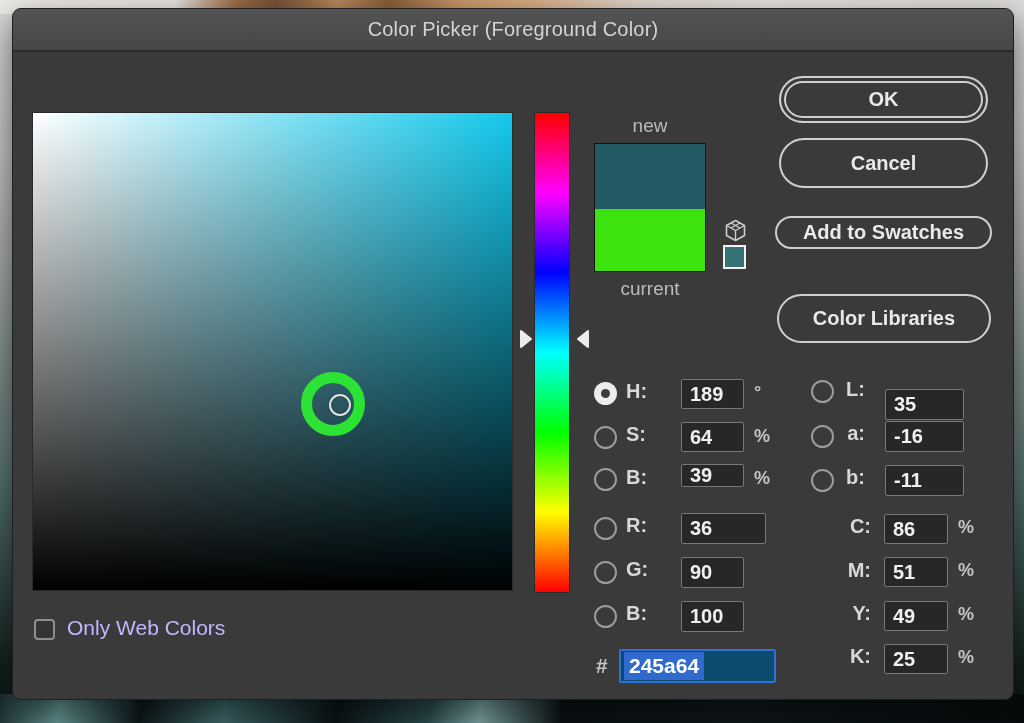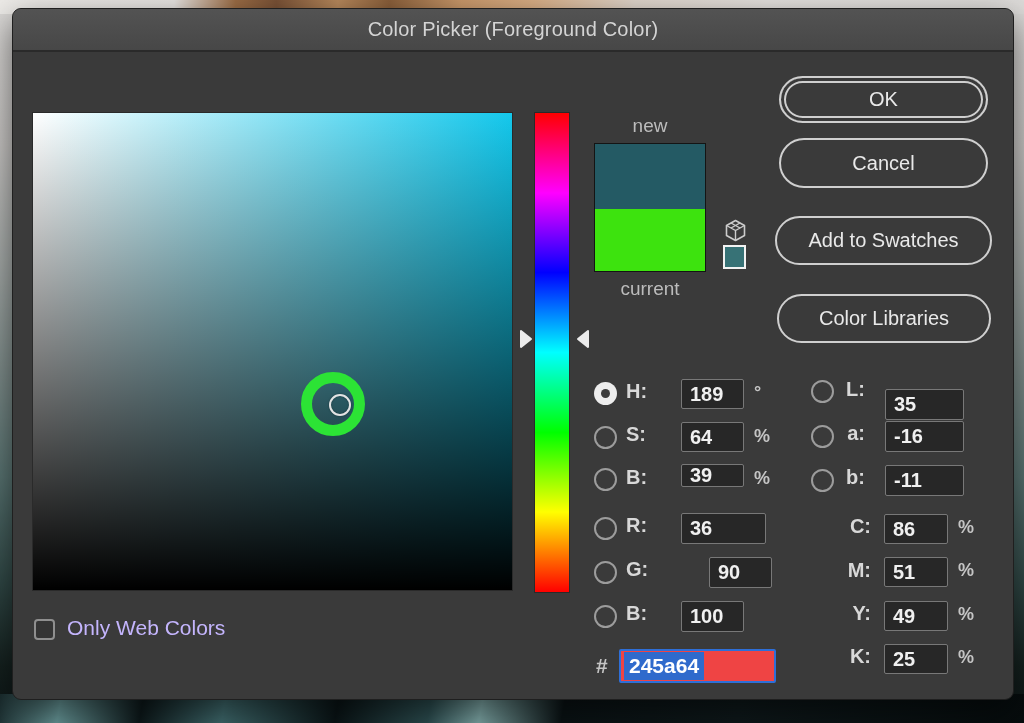--- a/index.html
+++ b/index.html
@@ -41,41 +41,41 @@
 
   
   .preview-label { position:absolute; width:112px; text-align:center; color:#bcbcbc; font-size:19px; }
   .swatch-stack { position:absolute; left:581px; top:134px; width:112px; height:129px; border:1px solid #141414; }
   .swatch { width:100%; }
   .cube-icon { position:absolute; left:712px; top:210px; }
   .web-swatch { position:absolute; left:710px; top:236px; width:23px; height:24px; border:2px solid #f2f2f2; }
 
   
   .btn { position:absolute; background:transparent; border:2px solid #cfcfcf; border-radius:25px;
-    color:#e9e9e9; font-family:"Liberation Sans", sans-serif; font-size:20px; font-weight:400;
+    color:#e9e9e9; font-family:"Liberation Sans", sans-serif; font-size:20px; font-weight:700;
     display:flex; align-items:center; justify-content:center; cursor:pointer; }
   .btn-ok { left:766px; top:67px; width:209px; height:47px;
     box-shadow:inset 0 0 0 3px #3a3a3a, inset 0 0 0 5px #cfcfcf; }
   .btn-cancel { left:766px; top:129px; width:209px; height:50px; }
-  .btn-swatches { left:762px; top:207px; width:217px; height:49px; }
+  .btn-swatches { left:762px; top:207px; width:217px; height:33px; }
   .btn-libraries { left:764px; top:285px; width:214px; height:49px; }
 
   
   .radio { position:absolute; width:23px; height:23px; border-radius:50%; border:2px solid #9c9c9c; background:transparent; }
   .radio.selected { border:none; background:#ededed; display:flex; align-items:center; justify-content:center; }
   .radio.selected .dot { width:9px; height:9px; border-radius:50%; background:#3c3c3c; }
   .flabel { position:absolute; color:#d8d8d8; font-size:20px; font-weight:600; }
   .finput { position:absolute; background:#272727; border:1px solid #787878; border-radius:2px;
     color:#f0f0f0; font-size:20px; font-weight:600; display:flex; align-items:center; padding-left:8px; }
   .funit { position:absolute; color:#c4c4c4; font-size:18px; font-weight:600; }
 
   
   .hex-prefix { position:absolute; left:583px; top:645px; color:#c4c4c4; font-size:21px; font-weight:600; }
   .hex-field { position:absolute; left:606px; top:640px; width:157px; height:34px;
-    background:#ef4444; border:2px solid #2e6fd8; border-radius:2px;
+    background:#0c4a6e; border:2px solid #2e6fd8; border-radius:2px;
     display:flex; align-items:center; padding-left:3px; }
   .hex-selection { background:#2f6acc; color:#ffffff; font-size:21px; font-weight:600; padding:2px 5px; }
 
   
   .checkbox { position:absolute; left:21px; top:610px; width:21px; height:21px;
     border:2px solid #8f8f8f; border-radius:4px; background:#343434; }
   .checkbox-label { position:absolute; left:54px; top:607px; color:#c4b5fd; font-size:21px; font-weight:500; }
 </style>
 </head>
 <body>
@@ -135,21 +135,21 @@
   <div class="flabel" style="left:613px; top:457px;">B:</div>
   <div class="finput" style="left:668px; top:455px; width:63px; height:23px;">39</div>
   <div class="funit" style="left:741px; top:459px;">%</div>
 
   <div class="radio" style="left:581px; top:508px;"></div>
   <div class="flabel" style="left:613px; top:505px;">R:</div>
   <div class="finput" style="left:668px; top:504px; width:85px; height:31px;">36</div>
 
   <div class="radio" style="left:581px; top:552px;"></div>
   <div class="flabel" style="left:613px; top:549px;">G:</div>
-  <div class="finput" style="left:668px; top:548px; width:63px; height:31px;margin-left:28px;">90</div>
+  <div class="finput" style="left:668px; top:548px; width:63px; height:31px;">90</div>
 
   <div class="radio" style="left:581px; top:596px;"></div>
   <div class="flabel" style="left:613px; top:593px;">B:</div>
   <div class="finput" style="left:668px; top:592px; width:63px; height:31px;">100</div>
 
   <span class="hex-prefix">#</span>
   <div class="hex-field">
     <span class="hex-selection">245a64</span>
   </div>
 

